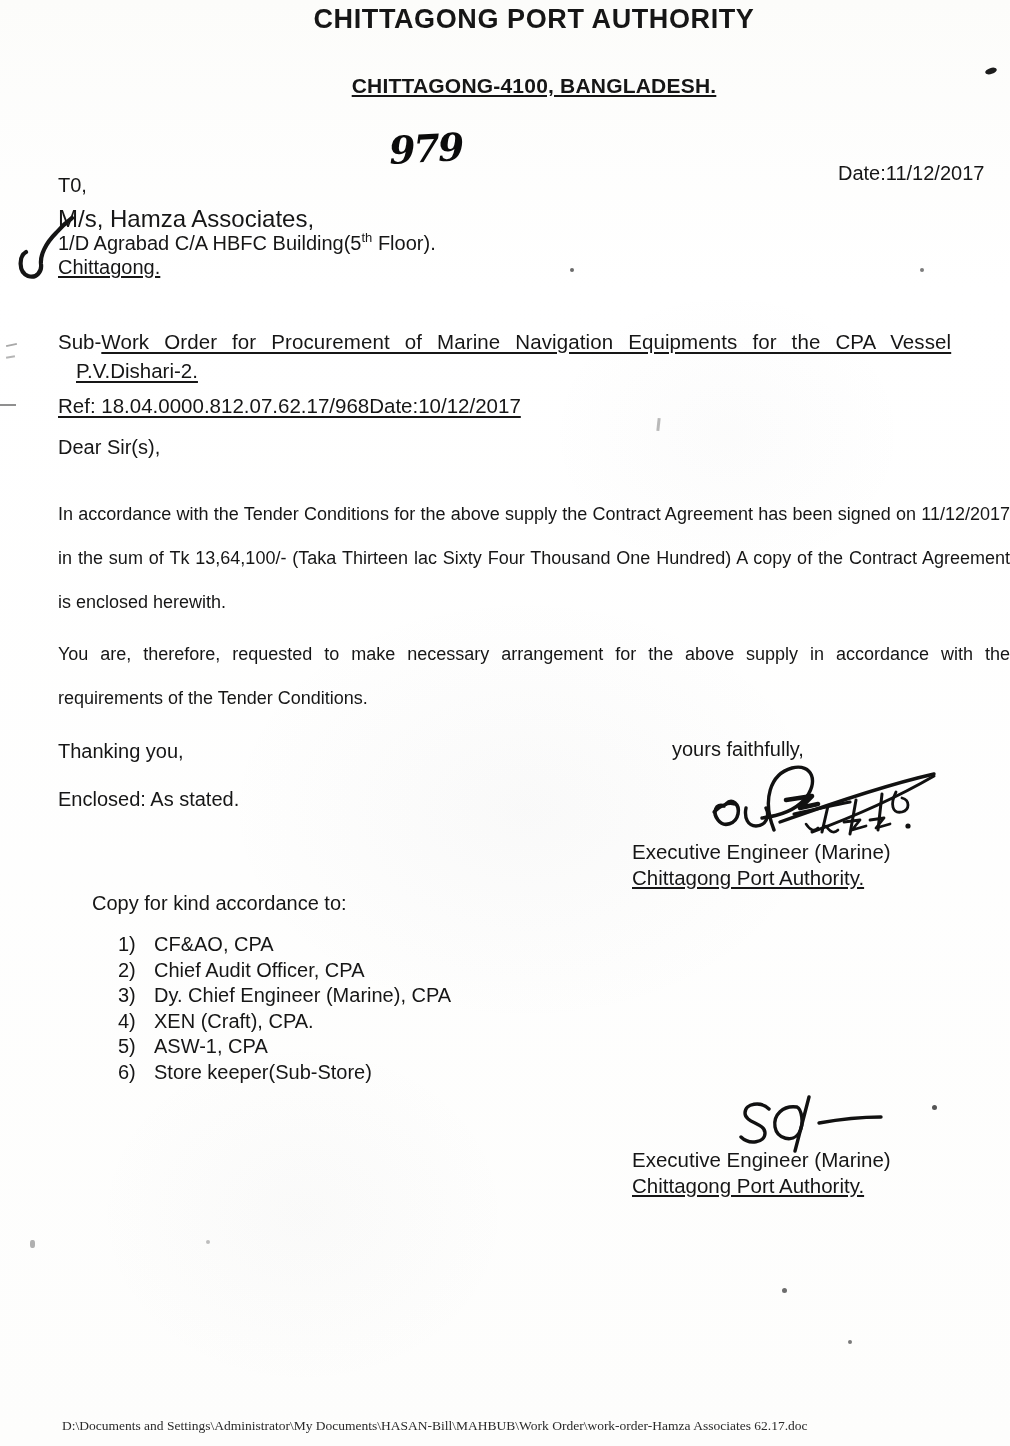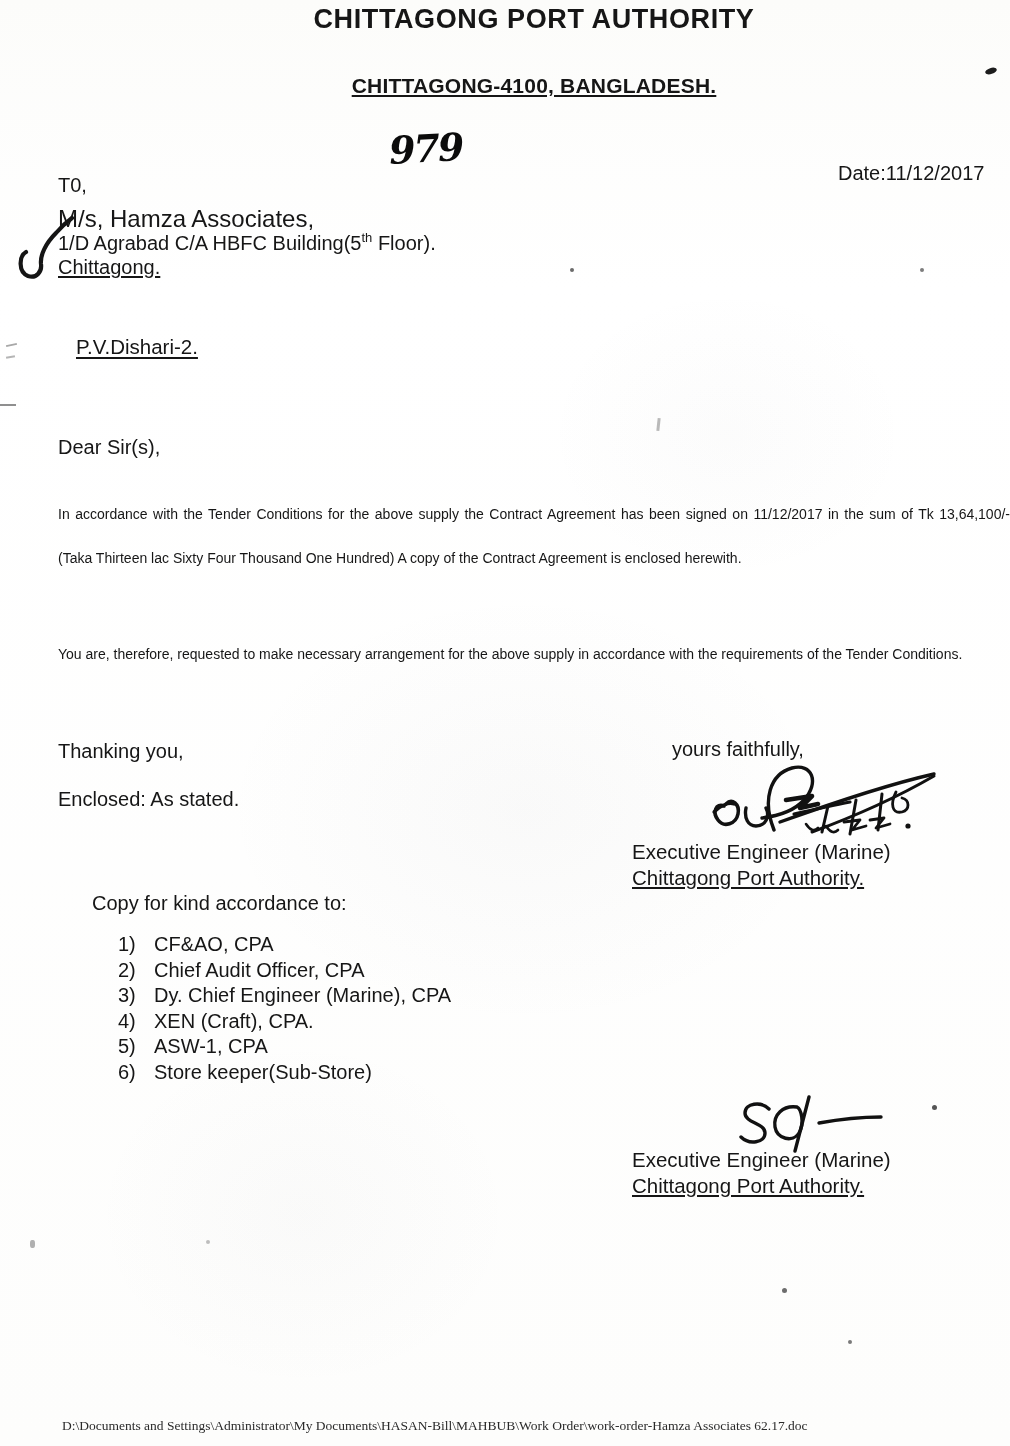--- a/index.html
+++ b/index.html
@@ -124,21 +124,21 @@
     position: absolute;
     left: 58px; top: 436px;
     font-size: 20px;
   }
 
   
   .body-para {
     position: absolute;
     left: 58px;
     width: 952px;
-    font-size: 14px;
+    font-size: 18px;
     line-height: 44px;
     text-align: justify;
   }
   #para-1 { top: 492px; }
   #para-2 { top: 632px; }
 
   
   #thanking   { position: absolute; left: 58px;  top: 740px; font-size: 20px; }
   #enclosed   { position: absolute; left: 58px;  top: 788px; font-size: 20px; }
   #faithfully { position: absolute; left: 672px; top: 738px; font-size: 20px; }
@@ -256,23 +256,27 @@
   <div id="addr-2">
     <span>1/D Agrabad C/A HBFC Building(5</span><span class="sup">th</span><span> Floor).</span>
   </div>
   <div id="addr-3">Chittagong.</div>
 
   <svg id="tick-mark" viewBox="0 0 80 72" xmlns="http://www.w3.org/2000/svg">
     <path d="M16 38 C9 42, 8 58, 18 62 C27 65, 32 57, 31 50 C30 41, 36 29, 46 19 C52 12, 58 7, 62 4" fill="none" stroke="#151515" stroke-width="4.2" stroke-linecap="round"></path>
   </svg>
 
   <div id="subject-block">
+    <span id="subject-line1">
+      <span id="subject-lead">Sub-</span><span id="subject-main">Work Order for Procurement of Marine Navigation Equipments for the CPA Vessel</span>
+    </span>
     <span id="subject-line2">P.V.Dishari-2.</span>
   </div>
 
+  <div id="ref-line">Ref: 18.04.0000.812.07.62.17/968Date:10/12/2017</div>
   <div id="salutation">Dear Sir(s),</div>
 
   <div class="body-para" id="para-1">In accordance with the Tender Conditions for the above supply the Contract Agreement has been signed on 11/12/2017 in the sum of Tk 13,64,100/- (Taka Thirteen lac Sixty Four Thousand One Hundred) A copy of the Contract Agreement is enclosed herewith.</div>
   <div class="body-para" id="para-2">You are, therefore, requested to make necessary arrangement for the above supply in accordance with the requirements of the Tender Conditions.</div>
 
   <div id="thanking">Thanking you,</div>
   <div id="enclosed">Enclosed: As stated.</div>
   <div id="faithfully">yours faithfully,</div>
 
   <svg id="signature-1" viewBox="0 0 260 85" xmlns="http://www.w3.org/2000/svg">

